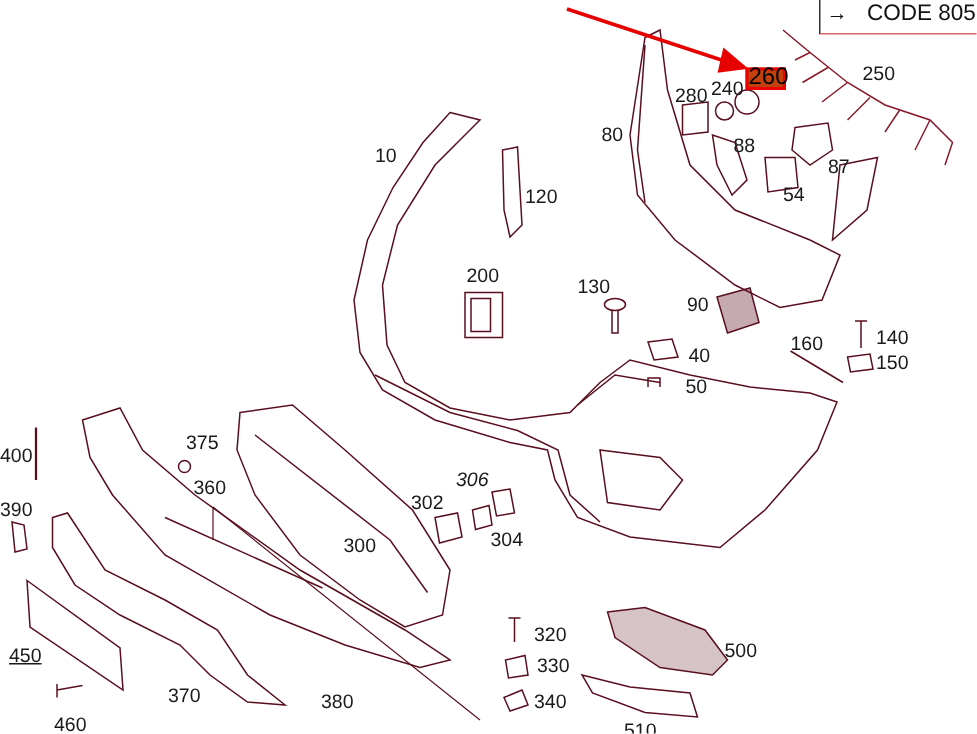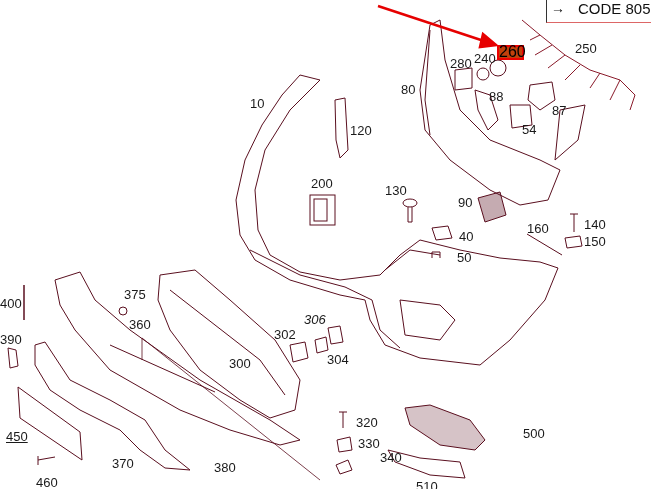--- a/index.html
+++ b/index.html
@@ -123,25 +123,25 @@
       <span class="lbl" style="left: 575px; top: 42px;">250</span>
       <span class="hl">260</span>
       <span class="lbl" style="left: 474px; top: 52px;">240</span>
       <span class="lbl" style="left: 450px; top: 57px;">280</span>
       <span class="lbl" style="left: 229px; top: 325px; margin-top: 32px;">300</span>
       <span class="lbl" style="left: 274px; top: 328px;">302</span>
       <span class="lbl" style="left: 327px; top: 353px;">304</span>
       <span class="lbl" style="left: 304px; top: 313px; font-style: italic;">306</span>
       <span class="lbl" style="left: 356px; top: 416px;">320</span>
       <span class="lbl" style="left: 358px; top: 437px;">330</span>
-      <span class="lbl" style="left: 356px; top: 451px; margin-left: 24px;">340</span>
+      <span class="lbl" style="left: 356px; top: 461px;">340</span>
       <span class="lbl" style="left: 129px; top: 318px;">360</span>
       <span class="lbl" style="left: 112px; top: 457px;">370</span>
       <span class="lbl" style="left: 124px; top: 288px;">375</span>
       <span class="lbl" style="left: 214px; top: 461px; text-align: center;">380</span>
       <span class="lbl" style="left: 0px; top: 333px;">390</span>
       <span class="lbl" style="left: 0px; top: 297px;">400</span>
       <span class="lbl" style="left: 6px; top: 430px; text-decoration: underline;">450</span>
       <span class="lbl" style="left: 36px; top: 476px;">460</span>
-      <span class="lbl" style="left: 483px; top: 427px; margin-left: 40px;">500</span>
+      <span class="lbl" style="left: 483px; top: 427px;">500</span>
       <span class="lbl" style="left: 416px; top: 480px;">510</span>
     </div>
 </div>
 
 </body></html>

